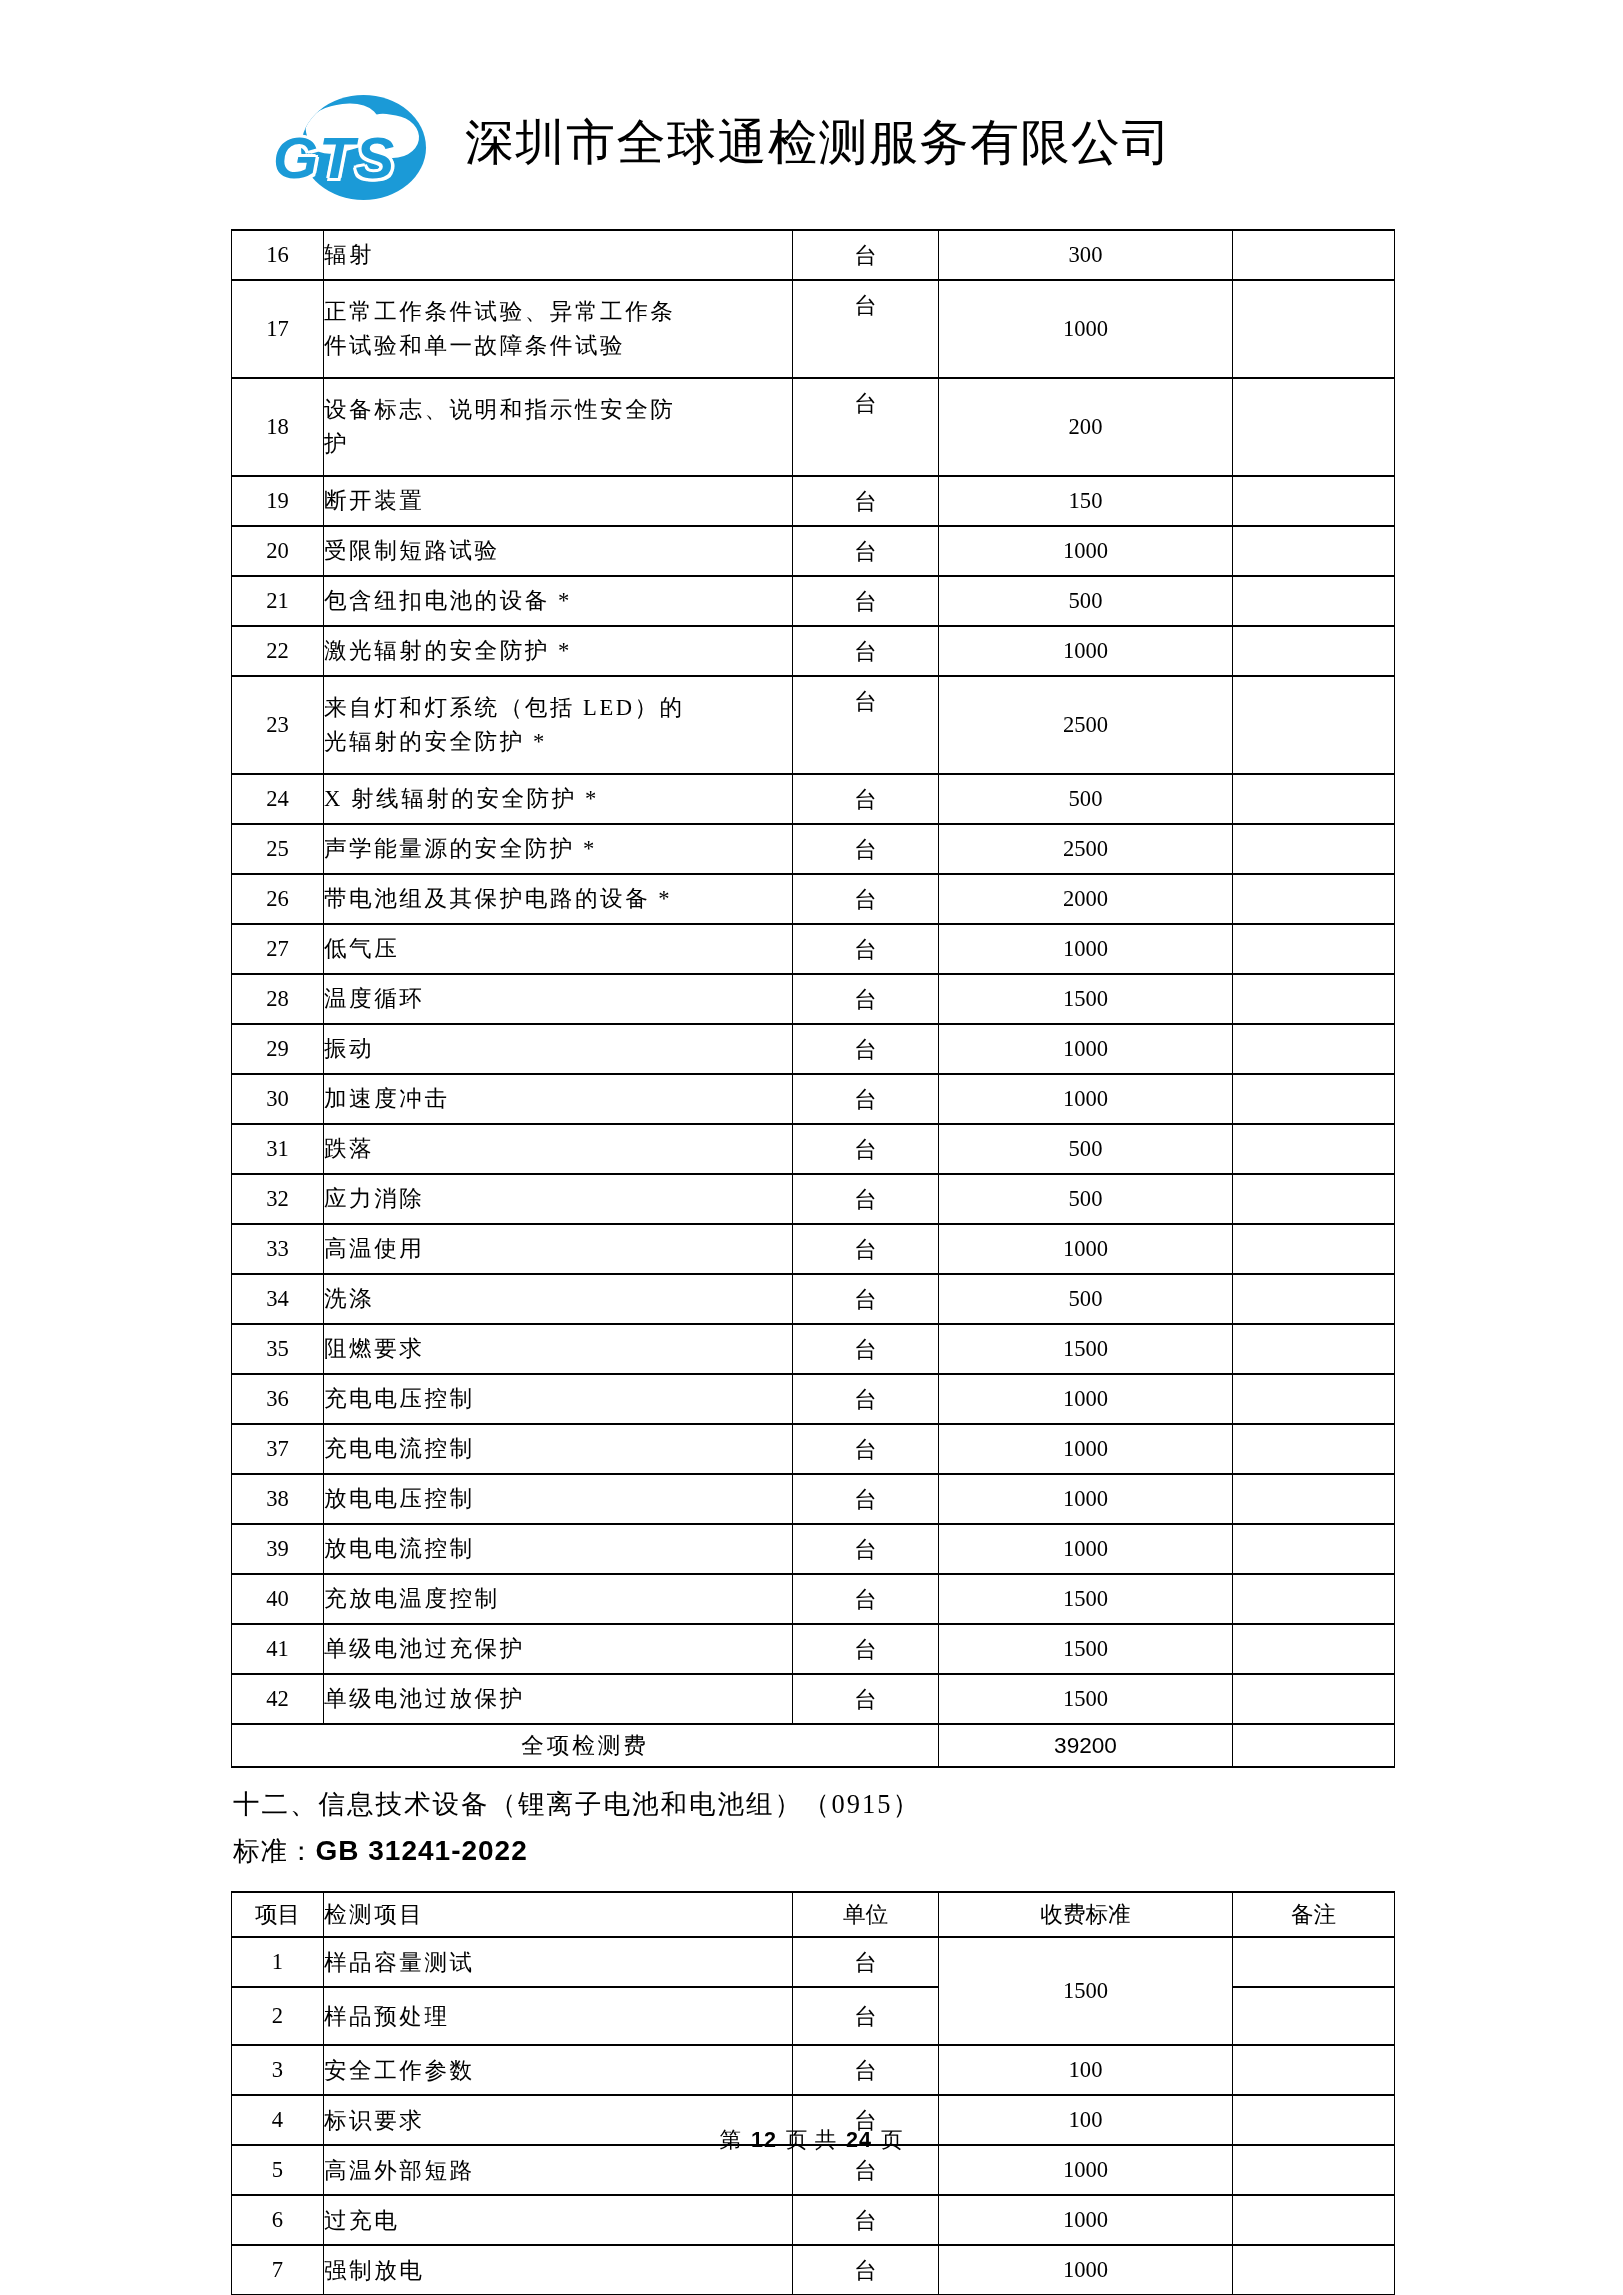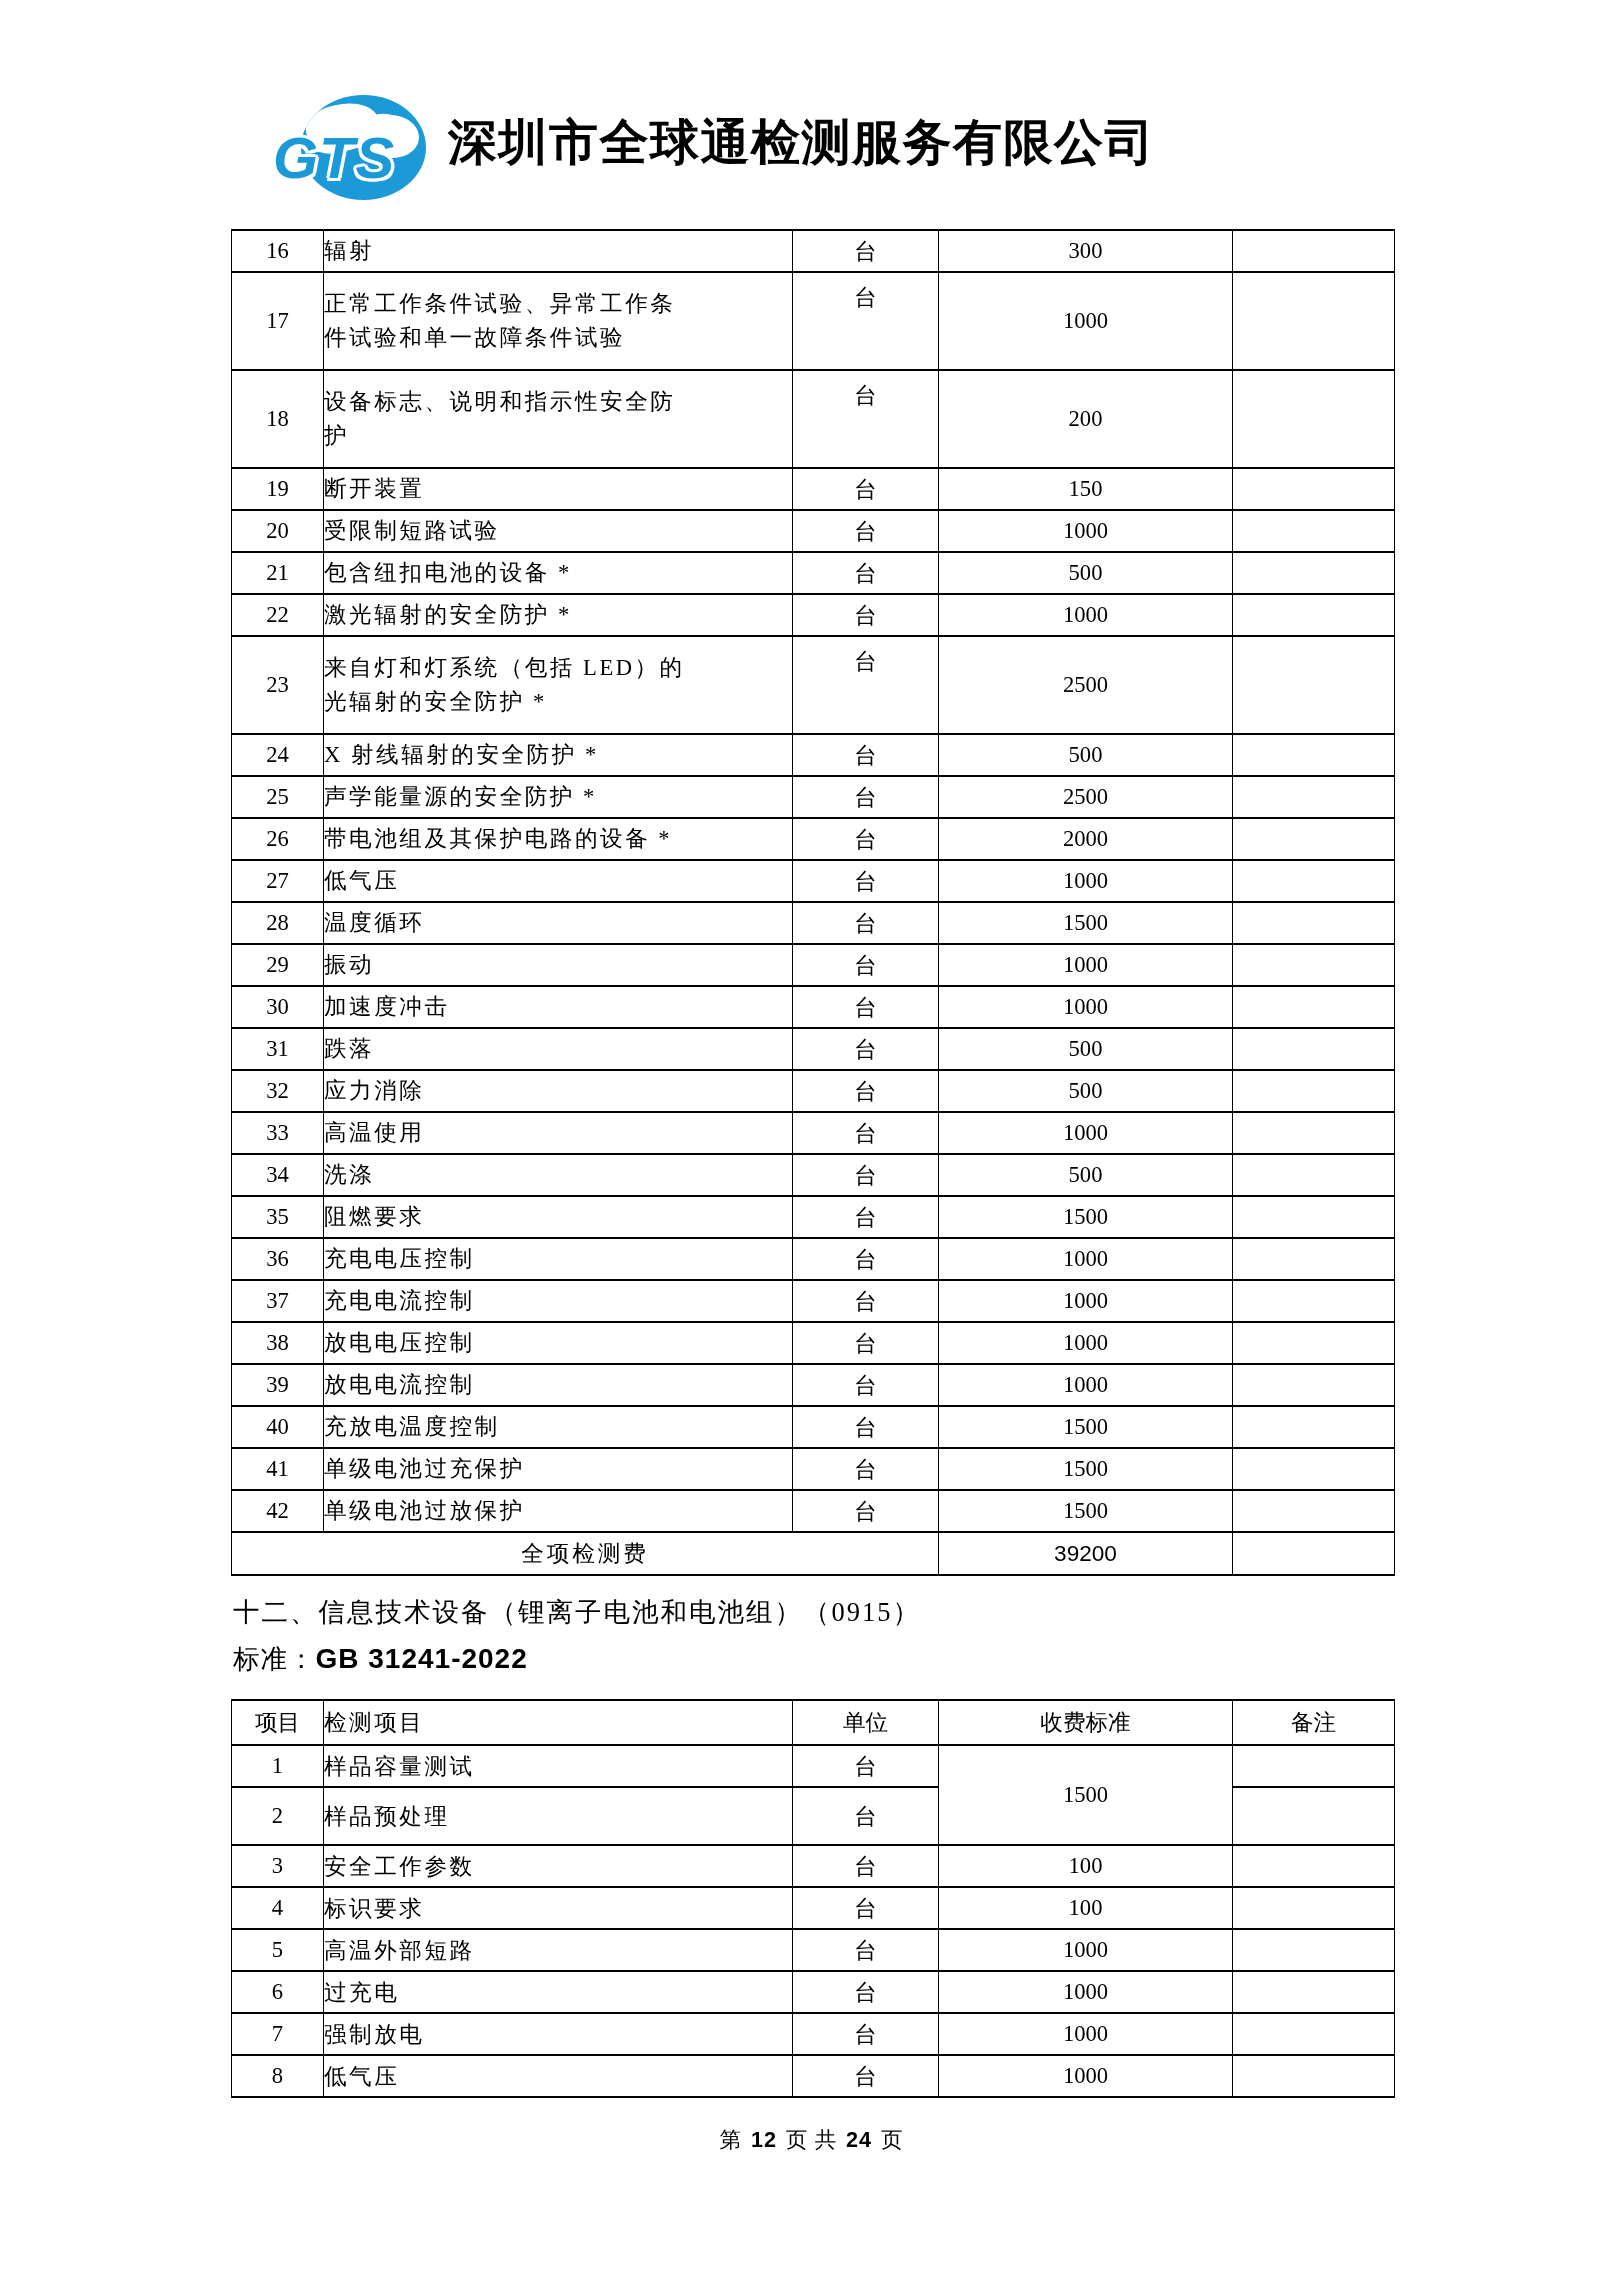--- a/index.html
+++ b/index.html
@@ -14,30 +14,30 @@
   .globe{position:absolute;left:28.5px;top:16.7px;width:125px;height:105px;
     background:#1B9AD7;border-radius:50%;overflow:hidden;}
   .land{position:absolute;background:#fff;}
   .land-1{left:5.9px;top:9.8px;width:74px;height:47px;border-radius:48% 62% 55% 45%;transform:rotate(-14deg);}
   .land-2{left:63px;top:20.6px;width:55px;height:43px;border-radius:40% 55% 60% 45%;transform:rotate(9deg);}
   .logo-text{position:absolute;left:1px;top:51px;
     font-family:"Liberation Sans",sans-serif;font-style:italic;font-weight:bold;
     font-size:58px;line-height:1;color:#1B9AD7;letter-spacing:1px;
     text-shadow:-3.4px 0 0 #fff,3.4px 0 0 #fff,0 -3.4px 0 #fff,0 3.4px 0 #fff,
       -2.5px -2.5px 0 #fff,2.5px 2.5px 0 #fff,-2.5px 2.5px 0 #fff,2.5px -2.5px 0 #fff;}
-  .company-title{position:absolute;left:448px;top:116px;margin:0;
-    font-size:49px;font-weight:700;letter-spacing:1.5px;line-height:1.1;white-space:nowrap;}
+  .company-title{position:absolute;left:465px;top:116px;margin:0;
+    font-size:49px;font-weight:400;letter-spacing:1.5px;line-height:1.1;white-space:nowrap;}
 
   
   .content{position:absolute;left:231px;top:229px;width:1163px;}
   table.price-table{border-collapse:collapse;table-layout:fixed;width:1163px;}
   .price-table td,.price-table th{
     border:1.5px solid #000;border-top-width:2.5px;border-bottom-width:2.5px;
     font-size:22.6px;font-weight:normal;vertical-align:middle;padding:0;overflow:hidden;}
-  .price-table tr{height:42px;}
+  .price-table tr{height:50px;}
   .price-table tr.tall{height:98px;}
   .price-table tr.total-row{height:43px;margin-top:11px;}
   .price-table tr.cont-row{height:58px;}
   .table2 thead tr{height:45px;}
   .c-no,.c-unit,.c-fee,.c-note{text-align:center;}
   .c-item{text-align:left;padding:3.9px 9.8px 3.9px 17.7px;white-space:pre-line;
     letter-spacing:2.5px;line-height:1.5;}
   th.c-item{white-space:nowrap;}
   tr.tall .c-unit{vertical-align:top;padding-top:8.8px;}
   .c-total{text-align:center;letter-spacing:2.9px;}

